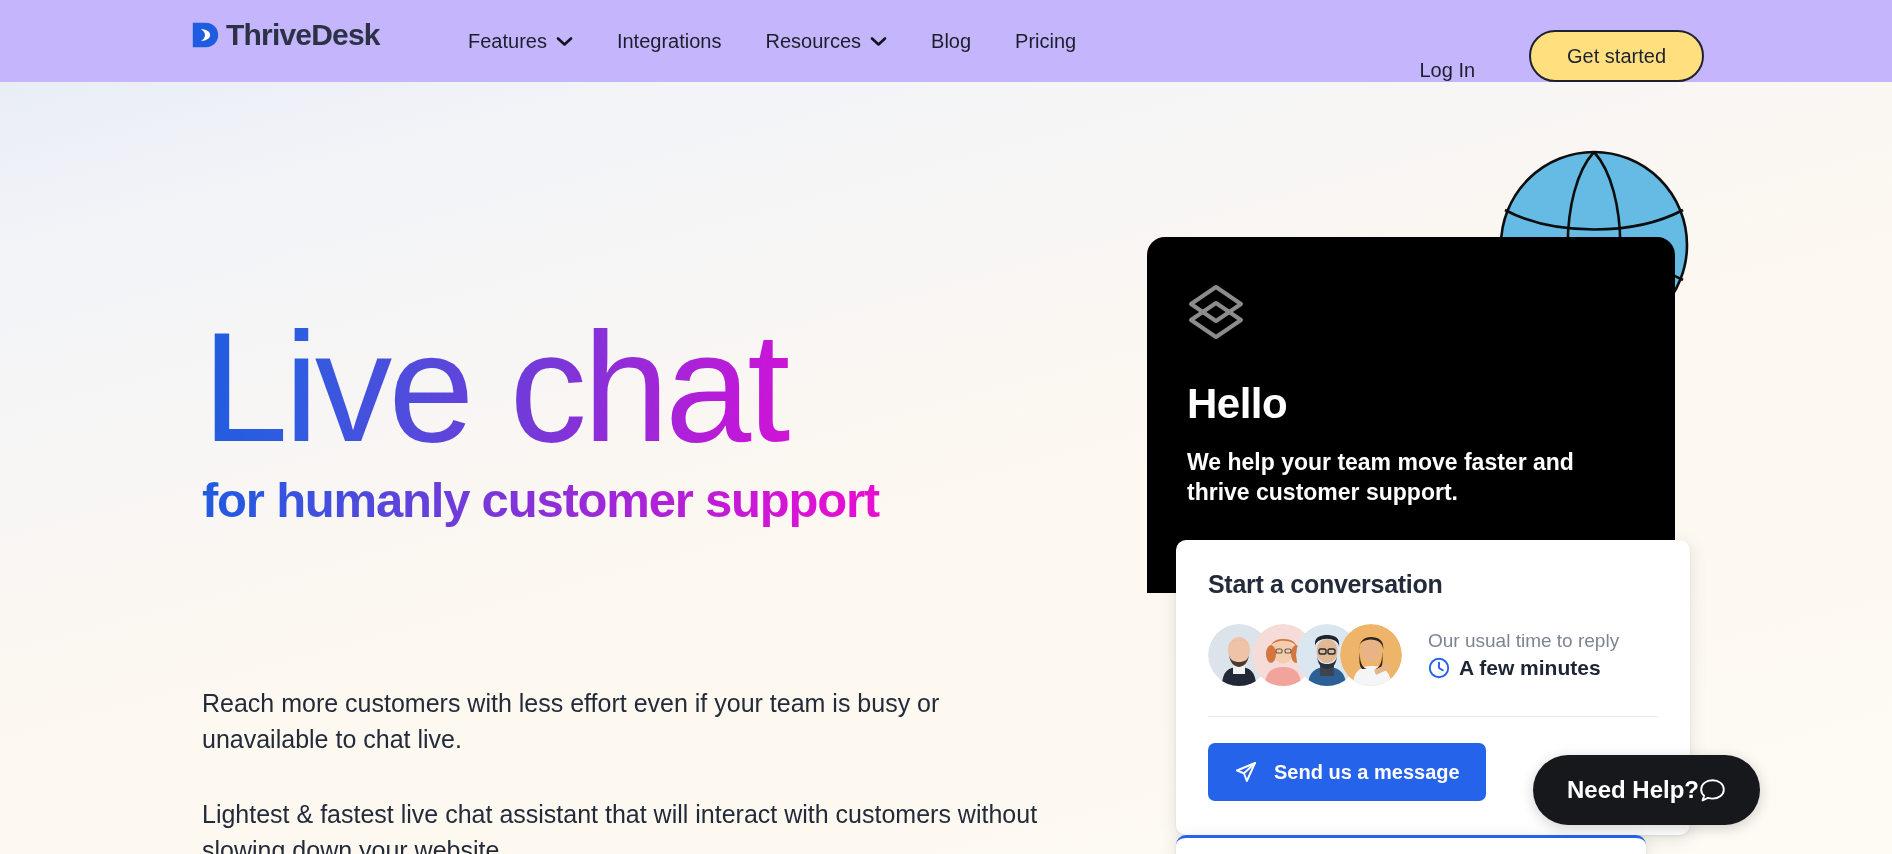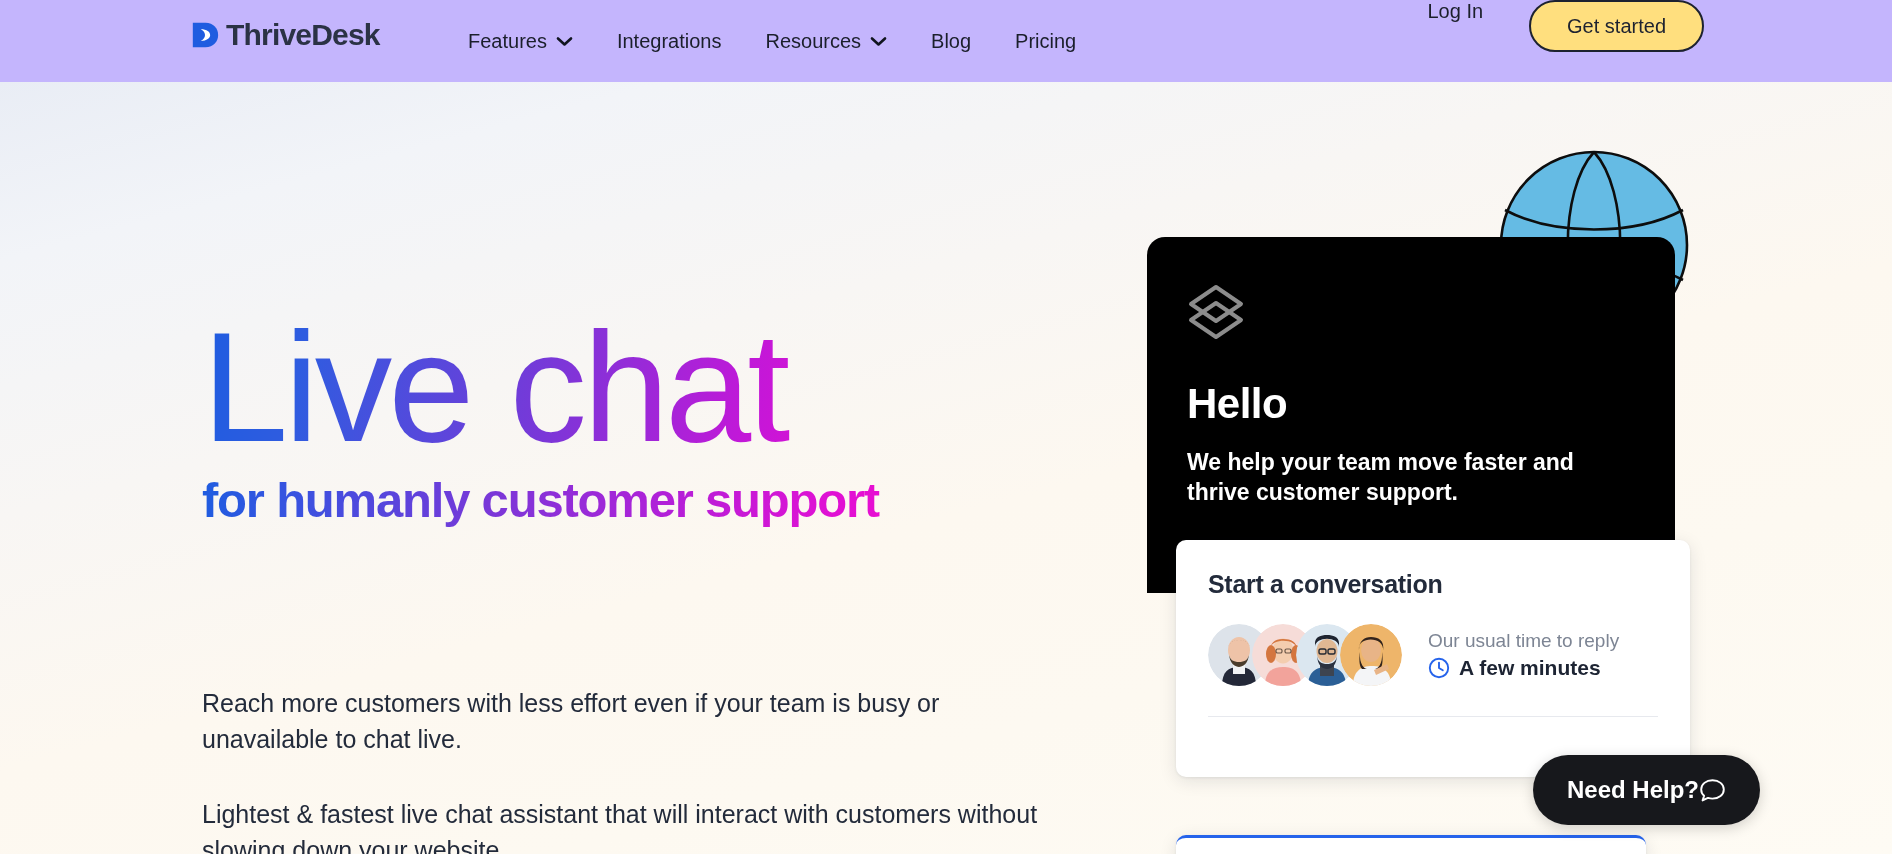--- a/index.html
+++ b/index.html
@@ -67,22 +67,22 @@
     white-space: nowrap;
   }
   .nav-chevron { width: 17px; height: 11px; display: block; flex: none; }
 
   #header-right {
     position: absolute;
     right: 188px;
     top: 0;
     height: 82px;
     display: flex;
-    align-items: flex-start;
-    gap: 4px;
+    align-items: flex-end;
+    gap: 12px;
   }
   #login-link {
     font-size: 20px;
     color: #1b1f2b;
     cursor: pointer;
     padding-right: 42px;
     white-space: nowrap;
   }
   #get-started-btn {
     background: #ffdf7e;
@@ -467,20 +467,27 @@
               <circle cx="11" cy="11" r="9.2" fill="none" stroke="#2563eb" stroke-width="1.9"></circle>
               <path d="M11 5.6 L11 11 L14.8 13.3" fill="none" stroke="#2563eb" stroke-width="1.9" stroke-linecap="round" stroke-linejoin="round"></path>
             </svg>
             <span id="reply-value">A few minutes</span>
           </div>
         </div>
       </div>
 
       <div id="convo-divider"></div>
 
+      <button id="send-btn">
+        <svg id="plane-icon" viewBox="0 0 24 24">
+          <path d="M21 3 L3 10.5 L10 13.3 L12.8 21 Z" fill="none" stroke="#ffffff" stroke-width="1.9" stroke-linejoin="round" stroke-linecap="round"></path>
+          <path d="M21 3 L10 13.3" fill="none" stroke="#ffffff" stroke-width="1.9" stroke-linecap="round"></path>
+        </svg>
+        <span id="send-label">Send us a message</span>
+      </button>
     </div>
 
     <div id="order-card">
       
       
     </div>
 
   </div>
 
   <div id="need-help">

